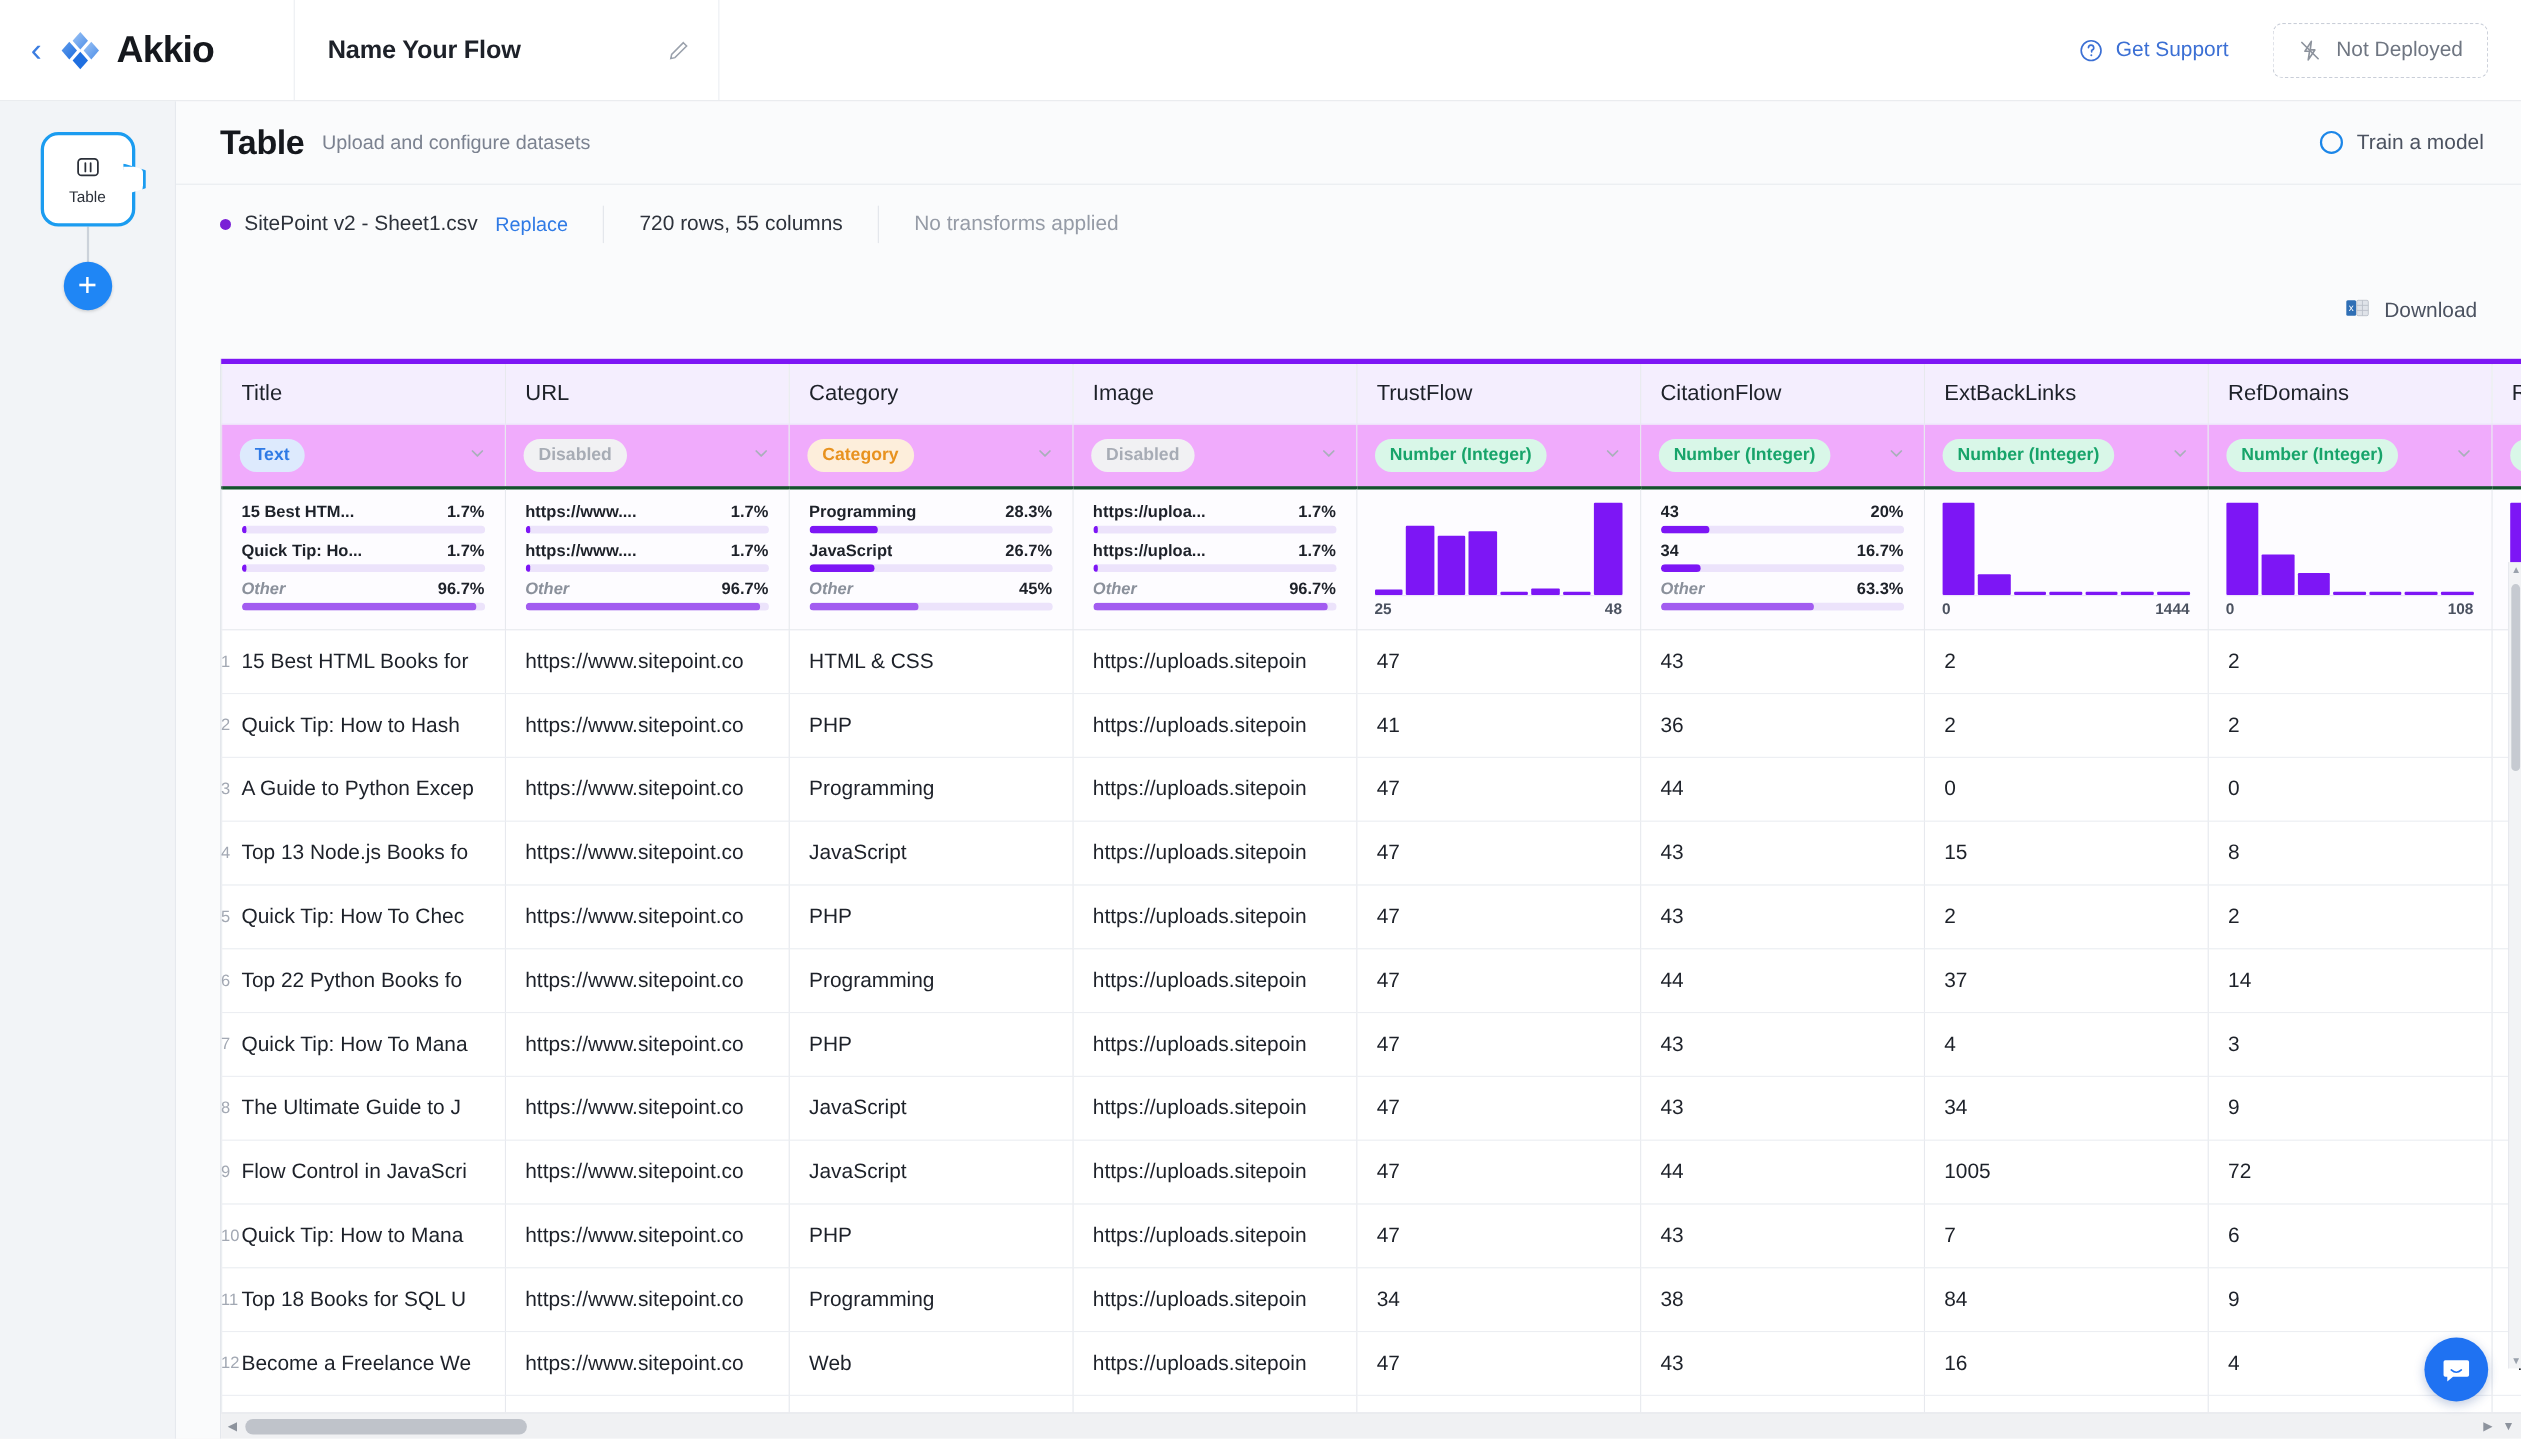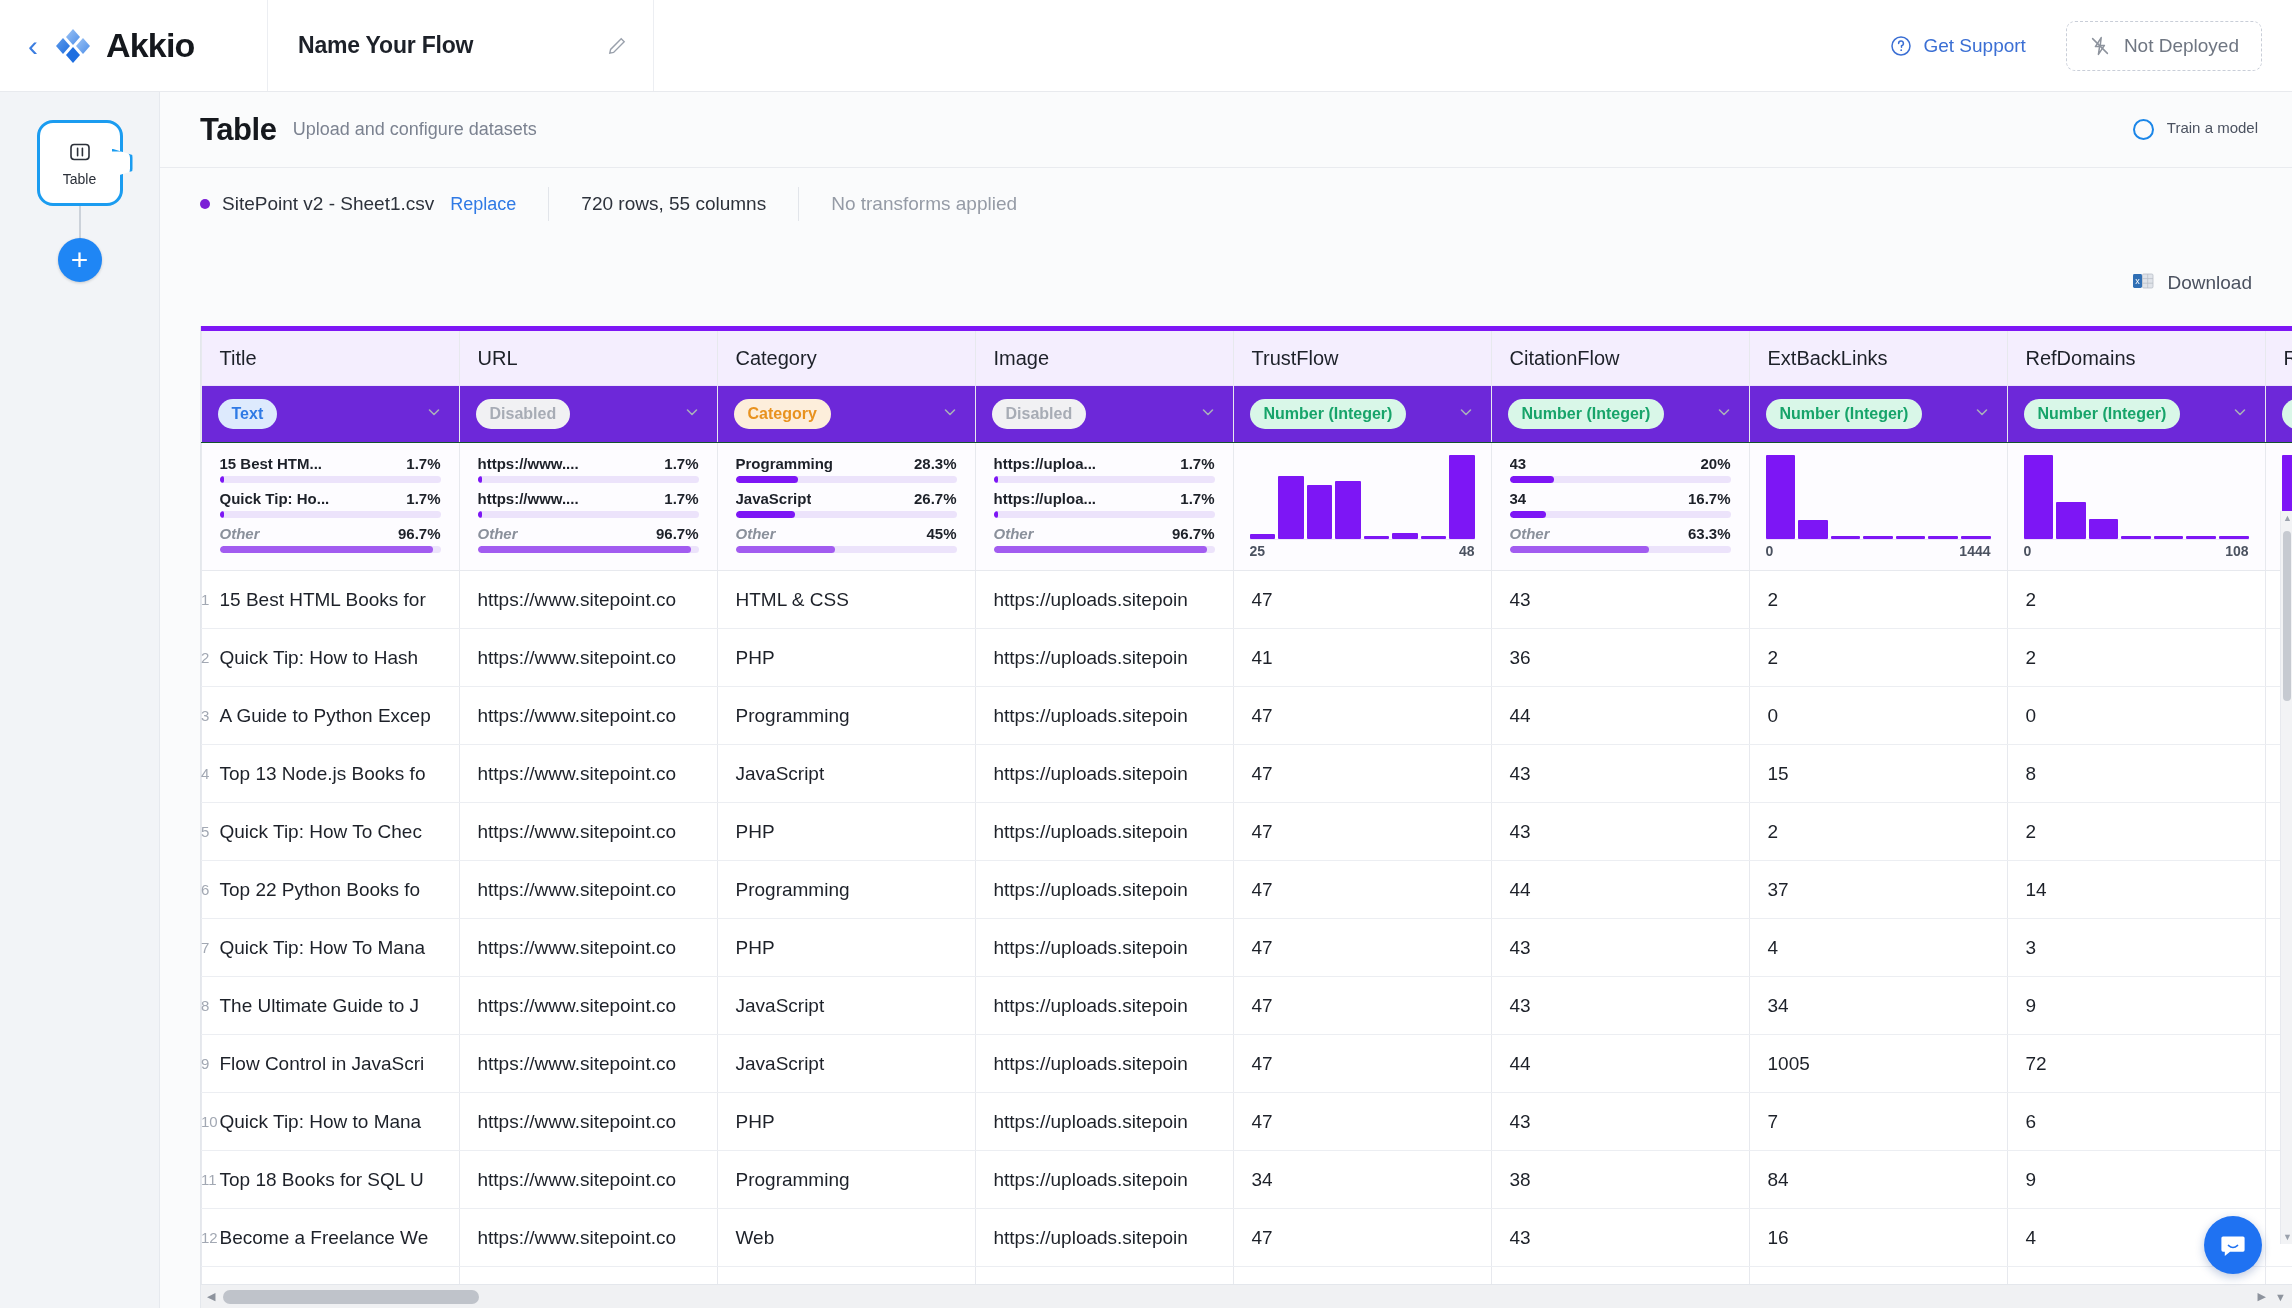--- a/index.html
+++ b/index.html
@@ -75,21 +75,21 @@
   
   .main { flex: 1 1 auto; background: #fafbfc; display: flex; flex-direction: column; min-width: 0; position: relative; }
 
   .page-head {
     height: 76px; flex: 0 0 76px; display: flex; align-items: center;
     padding: 0 34px 0 40px; border-bottom: 1px solid #e9ebef; background: #fafbfc;
   }
   .page-title { font-size: 31px; font-weight: 700; color: #15181d; letter-spacing: -0.4px; }
   .page-sub { font-size: 18px; color: #7b8290; margin-left: 16px; }
   .head-spacer { flex: 1 1 auto; }
-  .train-btn { display: flex; gap: 13px; font-size: 15px; color: #4b5260; cursor: pointer; }
+  .train-btn { display: flex; gap: 13px; font-size: 19px; color: #4b5260; cursor: pointer; }
   .train-ring { width: 21px; height: 21px; border-radius: 50%; border: 2.5px solid #1b86e8; }
 
   .dataset-bar {
     height: 72px; flex: 0 0 72px; display: flex; align-items: center;
     padding: 0 40px; font-size: 19px; color: #2d323b;
   }
   .ds-seg { display: flex; align-items: center; height: 36px; }
   .ds-dot { width: 10px; height: 10px; border-radius: 50%; background: #7a1fd6; margin-right: 12px; }
   .ds-name { font-weight: 400; color: #2d323b; }
   .ds-replace { color: #2f7ae5; margin-left: 16px; cursor: pointer; font-size: 18px; }
@@ -126,21 +126,21 @@
   .hd-title {
     background: #f4eefe; height: 54px; font-size: 20px; font-weight: 400;
     color: #1d2129; text-align: left; padding: 0 0 0 18px !important;
     line-height: 54px; white-space: nowrap; overflow: hidden;
     border-bottom: 1px solid #ece4fb;
   }
   .hd-title.rn { background: #f4eefe; }
 
   
   .hd-type {
-    background: #6d28d9; height: 56px; border-bottom: 1px solid #14532d;
+    background: #f0abfc; height: 56px; border-bottom: 3px solid #14532d;
   }
   .type-inner { display: flex; align-items: center; justify-content: space-between; height: 56px; padding: 0 16px 0 16px; }
   .badge {
     font-size: 16px; padding: 7px 14px; border-radius: 16px; white-space: nowrap;
     display: inline-block; line-height: 1;
   }
   .badge.text { background: #ddeafd; color: #2f7ae5; }
   .badge.disabled { background: #f1f1f3; color: #a7acb5; }
   .badge.category { background: #fdeedb; color: #e8921f; }
   .badge.number { background: #d9f7e8; color: #17a46a; }

